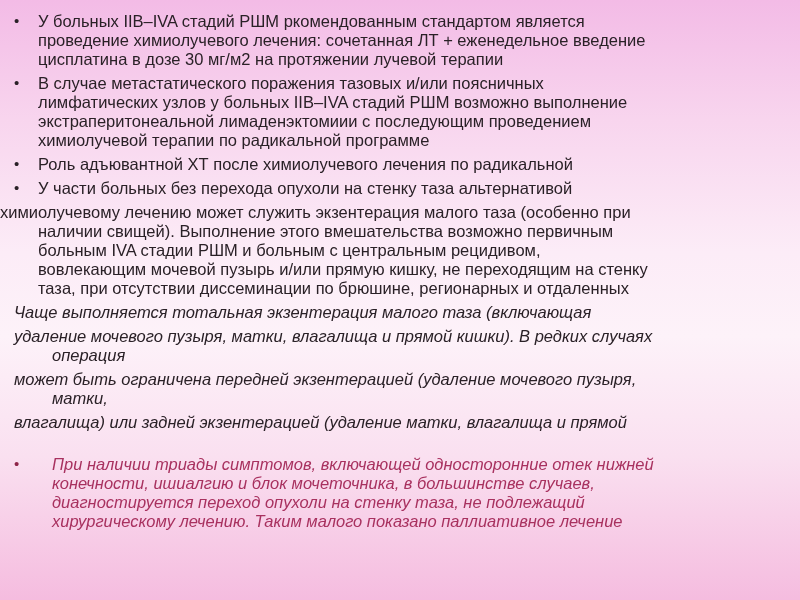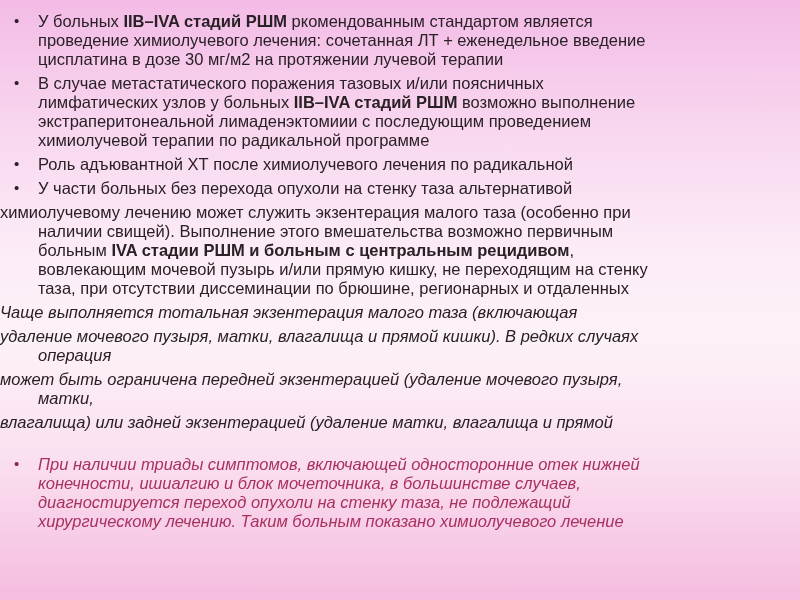--- a/index.html
+++ b/index.html
@@ -21,37 +21,37 @@
       #fdf2f9 56%,
       #fae0f0 76%,
       #f5bcdf 100%);
     font-family: "Liberation Sans", sans-serif;
     font-size: 16.5px;
     line-height: 19px;
     color: #2a2127;
   }
   .para { margin-top: 5px; }
   .para.gap-before { margin-top: 23px; }
-  .para.italic .seg { font-style: italic; }
+  .para.italic .seg { font-style: italic; margin-left: 14px; }
   .para.accent { color: #a8315f; }
   .para.accent .bullet { color: #8e2549; }
   .line {
     position: relative;
     white-space: nowrap;
     height: 19px;
   }
   .line.flush  { padding-left: 0; }
   .line.indent { padding-left: 38px; }
   .bullet {
     position: absolute;
     left: 14px;
     top: -1px;
     font-size: 15px;
   }
-  .seg.b { font-weight: bold; }
+  .seg.b { font-weight: normal; }
 </style>
 </head>
 <body>
 
 <div class="slide">
   <div class="slide-body" id="slide-body">
       <div class="para">
         <div class="line indent"><span class="bullet">•</span><span class="seg">У больных </span><span class="seg b">IIB–IVA стадий РШМ</span><span class="seg"> ркомендованным стандартом является</span></div>
         <div class="line indent"><span class="seg">проведение химиолучевого лечения: сочетанная ЛТ + еженедельное введение</span></div>
         <div class="line indent"><span class="seg">цисплатина в дозе 30 мг/м2 на протяжении лучевой терапии</span></div>
@@ -86,16 +86,16 @@
         <div class="line flush"><span class="seg">может быть ограничена передней экзентерацией (удаление мочевого пузыря,</span></div>
         <div class="line indent"><span class="seg">матки,</span></div>
       </div>
       <div class="para italic">
         <div class="line flush"><span class="seg">влагалища) или задней экзентерацией (удаление матки, влагалища и прямой</span></div>
       </div>
       <div class="para italic accent gap-before">
         <div class="line indent"><span class="bullet">•</span><span class="seg">При наличии триады симптомов, включающей односторонние отек нижней</span></div>
         <div class="line indent"><span class="seg">конечности, ишиалгию и блок мочеточника, в большинстве случаев,</span></div>
         <div class="line indent"><span class="seg">диагностируется переход опухоли на стенку таза, не подлежащий</span></div>
-        <div class="line indent"><span class="seg">хирургическому лечению. Таким больным показано химиолучевого лечение</span></div>
+        <div class="line indent"><span class="seg">хирургическому лечению. Таким малого показано паллиативное лечение</span></div>
       </div>
     </div>
 </div>
 
 </body></html>

